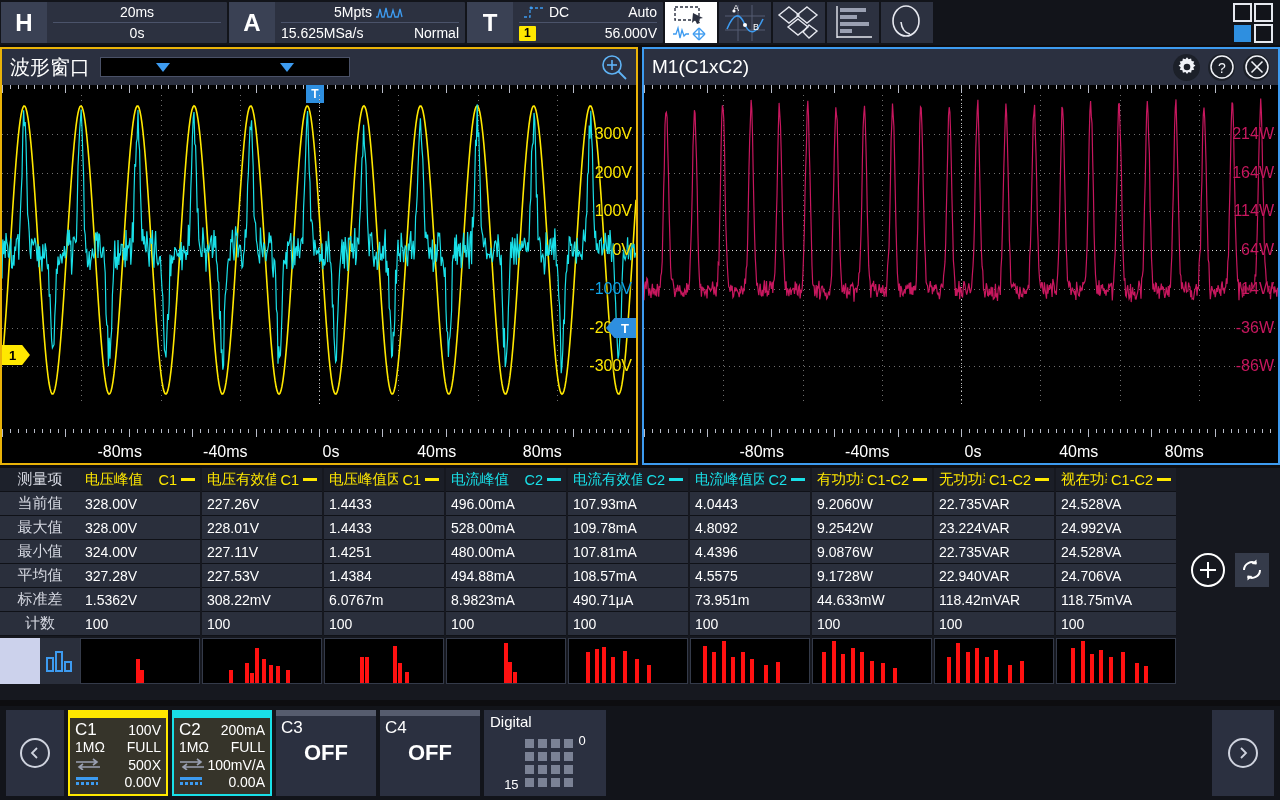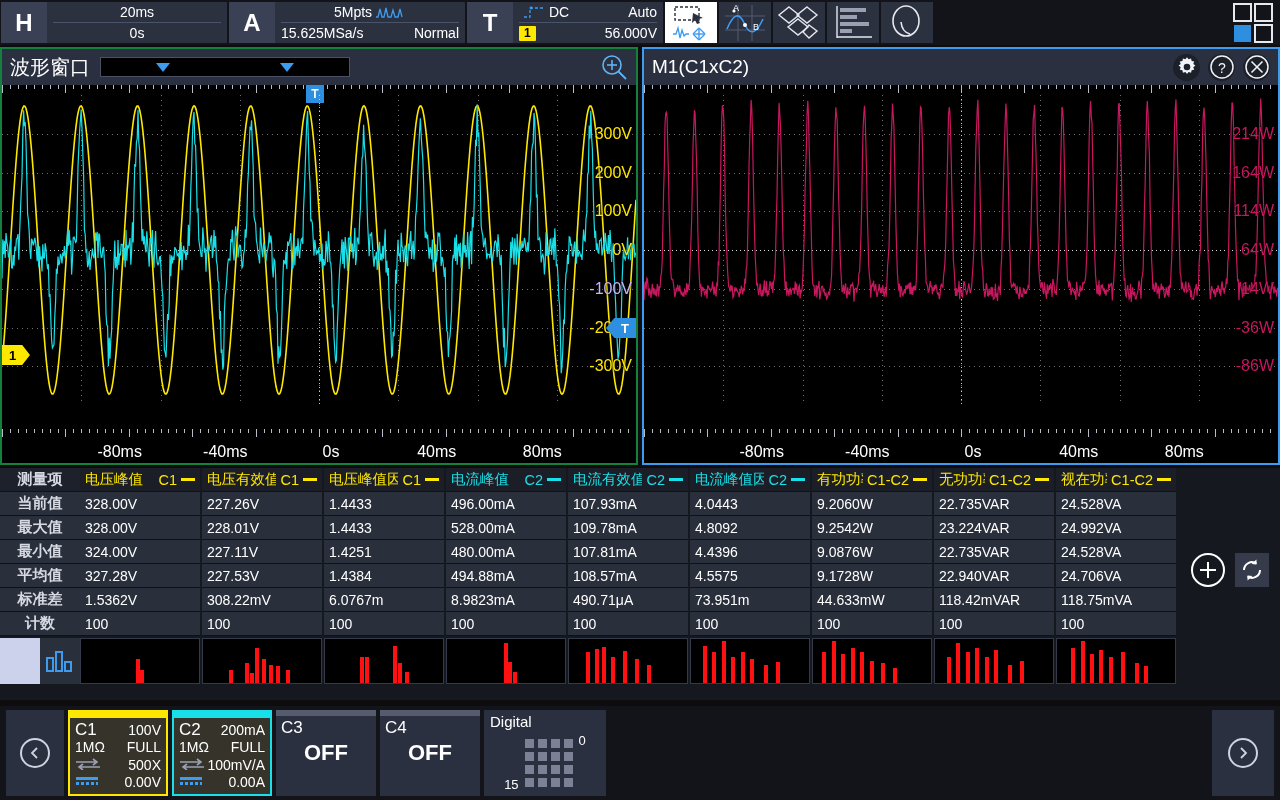--- a/index.html
+++ b/index.html
@@ -56,21 +56,21 @@
     width: 52px; margin: 2px 1px; background: #2c3140;
     display: flex; align-items: center; justify-content: center;
   }
   .tb-btn.active { background: #ffffff; }
   .tb-spacer { flex: 1; background: #12141a; }
   .grid-btn { width: 54px; display: flex; align-items: center; justify-content: center; }
 
   
   .panels { position: absolute; top: 47px; left: 0; width: 1280px; height: 418px; display: flex; }
   .panel { position: relative; height: 418px; }
-  .panel-left { width: 638px; border: 2px solid #15803d; background: #000; }
+  .panel-left { width: 638px; border: 2px solid #eab308; background: #000; }
   .panel-right { width: 638px; margin-left: 4px; border: 2px solid #3d9bf0; background: #000; }
 
   .panel-head {
     height: 36px; background: #2b3040; display: flex; align-items: center;
     padding: 0 8px; gap: 10px;
   }
   .panel-right .panel-head { background: #2b3040; }
   .panel-title { font-size: 19px; color: #ffffff; white-space: nowrap; }
   .panel-title-cn { font-size: 20px; }
   .sel-box {
@@ -134,21 +134,21 @@
     clip-path: polygon(0% 0%, 72% 0%, 100% 50%, 72% 100%, 0% 100%);
   }
 
   
   .meas {
     position: absolute; top: 468px; left: 0; width: 1280px; height: 232px;
     background: #16181f; display: flex;
   }
   .meas-scroll { display: flex; width: 1180px; overflow: hidden; }
   .mcol { width: 100px; flex: none; display: flex; flex-direction: column; }
-  .mcol.labelcol { width: 80px; font-weight: bold; }
+  .mcol.labelcol { width: 80px; }
   .mcol.datacol { width: 122px; }
   .mcell {
     height: 24px; display: flex; align-items: center; font-size: 14px;
     padding: 0 5px; color: #ffffff; white-space: nowrap; overflow: hidden;
     border-bottom: 1px solid #0f1117;
   }
   .labelcol .mcell { justify-content: center; background: #2a2f3c; color: #d6d9e2; font-size: 15px; }
   .labelcol .mcell.hdr { background: #1d212b; }
   .datacol .mcell { background: #2a2f3c; margin-right: 2px; }
   .datacol .mcell.hdr {
@@ -484,21 +484,21 @@
         <svg class="gridarea" style="top:10px;height:310px;" viewBox="0 0 634 310" preserveAspectRatio="none">
           <polyline id="trace-c1" fill="none" stroke="#ffe800" stroke-width="1.6" points="0,267.9 1,257.3 2,245.4 3,232.4 4,218.5 5,203.8 6,188.4 7,172.7 8,156.7 9,140.8 10,125.0 11,109.5 12,94.7 13,80.5 14,67.3 15,55.2 16,44.3 17,34.7 18,26.7 19,20.2 20,15.4 21,12.3 22,10.9 23,11.3 24,13.5 25,17.5 26,23.1 27,30.3 28,39.1 29,49.3 30,60.9 31,73.5 32,87.2 33,101.7 34,116.9 35,132.5 36,148.4 37,164.4 38,180.3 39,195.8 40,210.9 41,225.3 42,238.8 43,251.3 44,262.6 45,272.5 46,281.0 47,288.0 48,293.4 49,297.0 50,298.9 51,299.0 52,297.3 53,293.9 54,288.8 55,282.0 56,273.7 57,263.9 58,252.8 59,240.4 60,227.1 61,212.8 62,197.8 63,182.3 64,166.4 65,150.4 66,134.5 67,118.8 68,103.6 69,89.0 70,75.2 71,62.4 72,50.7 73,40.4 74,31.4 75,23.9 76,18.1 77,13.9 78,11.5 79,10.9 80,12.0 81,14.9 82,19.5 83,25.8 84,33.6 85,43.0 86,53.7 87,65.7 88,78.8 89,92.8 90,107.6 91,123.0 92,138.7 93,154.7 94,170.7 95,186.4 96,201.8 97,216.6 98,230.7 99,243.8 100,255.8 101,266.6 102,276.1 103,284.0 104,290.3 105,295.0 106,297.9 107,299.1 108,298.5 109,296.2 110,292.1 111,286.3 112,278.9 113,270.0 114,259.7 115,248.1 116,235.3 117,221.5 118,207.0 119,191.8 120,176.1 121,160.2 122,144.2 123,128.3 124,112.8 125,97.8 126,83.5 127,70.1 128,57.7 129,46.5 130,36.7 131,28.3 132,21.4 133,16.3 134,12.8 135,11.0 136,11.1 137,12.9 138,16.5 139,21.7 140,28.7 141,37.1 142,47.0 143,58.3 144,70.7 145,84.2 146,98.5 147,113.6 148,129.1 149,145.0 150,161.0 151,176.9 152,192.5 153,207.7 154,222.3 155,236.0 156,248.7 157,260.2 158,270.5 159,279.3 160,286.7 161,292.4 162,296.4 163,298.6 164,299.1 165,297.8 166,294.8 167,290.0 168,283.6 169,275.6 170,266.1 171,255.3 172,243.2 173,230.0 174,215.9 175,201.1 176,185.6 177,169.9 178,153.9 179,137.9 180,122.2 181,106.8 182,92.1 183,78.1 184,65.1 185,53.1 186,42.5 187,33.2 188,25.4 189,19.2 190,14.7 191,11.9 192,10.9 193,11.6 194,14.1 195,18.3 196,24.3 197,31.8 198,40.9 199,51.3 200,63.0 201,75.9 202,89.7 203,104.4 204,119.6 205,135.3 206,151.3 207,167.3 208,183.1 209,198.6 210,213.5 211,227.8 212,241.1 213,253.4 214,264.4 215,274.2 216,282.4 217,289.1 218,294.1 219,297.4 220,299.0 221,298.8 222,296.8 223,293.1 224,287.7 225,280.6 226,272.0 227,262.0 228,250.7 229,238.1 230,224.6 231,210.1 232,195.1 233,179.5 234,163.6 235,147.6 236,131.7 237,116.1 238,100.9 239,86.5 240,72.8 241,60.2 242,48.8 243,38.6 244,29.9 245,22.8 246,17.2 247,13.4 248,11.3 249,10.9 250,12.4 251,15.6 252,20.5 253,27.0 254,35.2 255,44.8 256,55.8 257,68.0 258,81.2 259,95.4 260,110.3 261,125.8 262,141.6 263,157.6 264,173.5 265,189.2 266,204.5 267,219.2 268,233.1 269,246.1 270,257.9 271,268.4 272,277.6 273,285.2 274,291.3 275,295.6 276,298.3 277,299.1 278,298.2 279,295.6 280,291.2 281,285.1 282,277.4 283,268.3 284,257.7 285,245.9 286,232.9 287,219.0 288,204.3 289,189.0 290,173.3 291,157.3 292,141.3 293,125.5 294,110.1 295,95.2 296,81.0 297,67.8 298,55.6 299,44.6 300,35.0 301,26.9 302,20.4 303,15.5 304,12.3 305,10.9 306,11.3 307,13.4 308,17.3 309,22.9 310,30.1 311,38.8 312,49.0 313,60.4 314,73.1 315,86.7 316,101.2 317,116.3 318,131.9 319,147.8 320,163.8 321,179.7 322,195.3 323,210.4 324,224.8 325,238.3 326,250.8 327,262.2 328,272.2 329,280.8 330,287.8 331,293.2 332,296.9 333,298.8 334,299.0 335,297.4 336,294.1 337,289.0 338,282.3 339,274.0 340,264.3 341,253.2 342,240.9 343,227.5 344,213.3 345,198.3 346,182.8 347,167.0 348,151.0 349,135.1 350,119.4 351,104.1 352,89.5 353,75.7 354,62.8 355,51.1 356,40.7 357,31.7 358,24.2 359,18.3 360,14.1 361,11.6 362,10.9 363,11.9 364,14.7 365,19.3 366,25.5 367,33.3 368,42.6 369,53.3 370,65.3 371,78.3 372,92.3 373,107.1 374,122.4 375,138.2 376,154.1 377,170.1 378,185.9 379,201.3 380,216.1 381,230.2 382,243.4 383,255.4 384,266.3 385,275.7 386,283.7 387,290.1 388,294.8 389,297.9 390,299.1 391,298.6 392,296.3 393,292.3 394,286.6 395,279.2 396,270.4 397,260.1 398,248.5 399,235.8 400,222.0 401,207.5 402,192.3 403,176.7 404,160.7 405,144.7 406,128.9 407,113.3 408,98.3 409,84.0 410,70.5 411,58.1 412,46.9 413,37.0 414,28.5 415,21.7 416,16.4 417,12.9 418,11.1 419,11.1 420,12.8 421,16.3 422,21.5 423,28.4 424,36.8 425,46.7 426,57.9 427,70.3 428,83.7 429,98.0 430,113.0 431,128.6 432,144.4 433,160.4 434,176.3 435,192.0 436,207.2 437,221.8 438,235.5 439,248.2 440,259.9 441,270.2 442,279.1 443,286.4 444,292.2 445,296.2 446,298.6 447,299.1 448,297.9 449,294.9 450,290.2 451,283.9 452,275.9 453,266.5 454,255.7 455,243.6 456,230.5 457,216.4 458,201.6 459,186.2 460,170.4 461,154.4 462,138.5 463,122.7 464,107.4 465,92.6 466,78.6 467,65.5 468,53.5 469,42.8 470,33.5 471,25.6 472,19.4 473,14.8 474,12.0 475,10.9 476,11.5 477,14.0 478,18.2 479,24.0 480,31.5 481,40.5 482,50.9 483,62.6 484,75.4 485,89.2 486,103.8 487,119.1 488,134.8 489,150.7 490,166.7 491,182.5 492,198.0 493,213.0 494,227.3 495,240.6 496,253.0 497,264.1 498,273.8 499,282.1 500,288.9 501,294.0 502,297.4 503,299.0 504,298.9 505,296.9 506,293.3 507,287.9 508,280.9 509,272.4 510,262.4 511,251.1 512,238.6 513,225.1 514,210.7 515,195.6 516,180.0 517,164.2 518,148.2 519,132.3 520,116.6 521,101.5 522,87.0 523,73.3 524,60.7 525,49.2 526,39.0 527,30.2 528,23.0 529,17.4 530,13.5 531,11.3 532,10.9 533,12.3 534,15.4 535,20.3 536,26.8 537,34.9 538,44.4 539,55.4 540,67.5 541,80.7 542,94.9 543,109.8 544,125.2 545,141.0 546,157.0 547,172.9 548,188.7 549,204.0 550,218.7 551,232.6 552,245.6 553,257.5 554,268.1 555,277.3 556,285.0 557,291.1 558,295.5 559,298.2 560,299.1 561,298.3 562,295.7 563,291.4 564,285.4 565,277.8 566,268.6 567,258.1 568,246.3 569,233.4 570,219.5 571,204.8 572,189.5 573,173.8 574,157.9 575,141.9 576,126.1 577,110.6 578,95.7 579,81.5 580,68.2 581,56.0 582,45.0 583,35.4 584,27.2 585,20.6 586,15.7 587,12.4 588,10.9 589,11.2 590,13.3 591,17.1 592,22.6 593,29.8 594,38.5 595,48.6 596,60.0 597,72.6 598,86.2 599,100.6 600,115.8 601,131.4 602,147.3 603,163.3 604,179.2 605,194.7 606,209.8 607,224.3 608,237.9 609,250.4 610,261.8 611,271.9 612,280.5 613,287.6 614,293.0 615,296.8 616,298.8 617,299.0 618,297.5 619,294.2 620,289.2 621,282.6 622,274.3 623,264.6 624,253.6 625,241.4 626,228.0 627,213.8 628,198.9 629,183.4 630,167.6 631,151.6 632,135.6 633,119.9 634,104.7 "></polyline>
           <polyline id="trace-c2" fill="none" stroke="#19e0e8" stroke-width="1.2" points="0.0,183.4 0.8,144.4 1.6,159.2 2.4,145.7 3.2,163.0 4.0,138.1 4.8,146.9 5.6,150.8 6.4,161.7 7.2,162.6 8.0,151.4 8.8,143.3 9.6,172.8 10.4,173.0 11.2,160.1 12.0,170.6 12.8,151.6 13.6,156.0 14.4,144.1 15.2,143.4 16.0,139.0 16.8,164.7 17.6,138.6 18.4,117.2 19.2,97.4 20.0,81.6 20.8,40.0 21.6,15.3 22.4,31.2 23.2,26.9 24.0,47.0 24.8,81.4 25.6,119.1 26.4,125.0 27.2,137.1 28.0,156.1 28.8,164.0 29.6,143.7 30.4,146.1 31.2,150.4 32.0,147.5 32.8,142.9 33.6,147.1 34.4,154.2 35.2,166.2 36.0,148.9 36.8,172.3 37.6,151.2 38.4,163.7 39.2,162.5 40.0,176.5 40.8,149.3 41.6,162.8 42.4,163.0 43.2,148.3 44.0,154.0 44.8,167.2 45.6,174.3 46.4,169.2 47.2,201.8 48.0,198.9 48.8,223.2 49.6,244.9 50.4,252.9 51.2,251.2 52.0,249.7 52.8,221.1 53.6,206.8 54.4,173.7 55.2,178.9 56.0,161.6 56.8,170.1 57.6,167.9 58.4,159.0 59.2,161.3 60.0,168.4 60.8,157.6 61.6,161.2 62.4,151.0 63.2,163.1 64.0,159.7 64.8,149.9 65.6,134.7 66.4,150.8 67.2,134.7 68.0,149.6 68.8,145.4 69.6,179.6 70.4,166.0 71.2,142.8 72.0,142.1 72.8,144.5 73.6,147.4 74.4,146.4 75.2,112.8 76.0,71.2 76.8,54.0 77.6,36.4 78.4,25.1 79.2,14.4 80.0,34.1 80.8,58.3 81.6,79.3 82.4,134.4 83.2,139.5 84.0,156.6 84.8,155.3 85.6,172.2 86.4,169.1 87.2,156.2 88.0,175.0 88.8,165.8 89.6,161.4 90.4,153.5 91.2,160.6 92.0,163.2 92.8,156.1 93.6,137.6 94.4,145.7 95.2,136.7 96.0,163.1 96.8,138.4 97.6,140.1 98.4,155.8 99.2,162.4 100.0,162.1 100.8,153.5 101.6,151.7 102.4,167.0 103.2,177.7 104.0,219.1 104.8,229.9 105.6,230.9 106.4,271.2 107.2,242.8 108.0,263.8 108.8,245.2 109.6,235.8 110.4,200.2 111.2,186.0 112.0,166.2 112.8,145.4 113.6,173.3 114.4,161.9 115.2,174.7 116.0,145.1 116.8,170.0 117.6,158.4 118.4,160.5 119.2,149.4 120.0,149.4 120.8,149.9 121.6,165.1 122.4,152.7 123.2,172.2 124.0,135.0 124.8,165.8 125.6,150.3 126.4,153.4 127.2,148.6 128.0,143.1 128.8,169.8 129.6,156.6 130.4,127.3 131.2,147.5 132.0,99.8 132.8,69.1 133.6,71.7 134.4,47.4 135.2,44.0 136.0,15.1 136.8,47.1 137.6,55.3 138.4,94.6 139.2,117.4 140.0,146.2 140.8,134.0 141.6,149.5 142.4,141.2 143.2,152.5 144.0,157.3 144.8,136.3 145.6,148.2 146.4,159.5 147.2,171.8 148.0,143.1 148.8,144.8 149.6,149.0 150.4,135.1 151.2,164.5 152.0,172.7 152.8,149.9 153.6,136.0 154.4,158.4 155.2,167.5 156.0,169.8 156.8,168.4 157.6,162.0 158.4,161.7 159.2,178.8 160.0,193.7 160.8,201.1 161.6,230.3 162.4,255.0 163.2,257.7 164.0,262.4 164.8,241.6 165.6,219.1 166.4,225.0 167.2,208.6 168.0,159.5 168.8,181.2 169.6,160.4 170.4,168.4 171.2,162.9 172.0,164.9 172.8,152.1 173.6,154.1 174.4,155.1 175.2,160.4 176.0,159.2 176.8,162.1 177.6,153.6 178.4,165.1 179.2,147.1 180.0,175.2 180.8,158.3 181.6,150.9 182.4,157.3 183.2,156.3 184.0,164.9 184.8,156.6 185.6,159.9 186.4,129.7 187.2,151.0 188.0,126.2 188.8,94.3 189.6,72.8 190.4,42.6 191.2,23.6 192.0,17.1 192.8,48.9 193.6,50.6 194.4,79.9 195.2,117.5 196.0,113.2 196.8,144.4 197.6,150.6 198.4,155.4 199.2,161.4 200.0,161.4 200.8,132.4 201.6,142.5 202.4,157.7 203.2,153.3 204.0,176.8 204.8,157.8 205.6,149.6 206.4,156.6 207.2,154.8 208.0,149.4 208.8,143.2 209.6,140.3 210.4,162.9 211.2,156.0 212.0,135.0 212.8,152.7 213.6,141.1 214.4,165.7 215.2,169.8 216.0,185.7 216.8,187.7 217.6,224.5 218.4,216.0 219.2,258.0 220.0,254.3 220.8,274.7 221.6,270.3 222.4,216.7 223.2,200.3 224.0,194.6 224.8,183.4 225.6,170.2 226.4,164.1 227.2,164.1 228.0,165.7 228.8,144.0 229.6,147.3 230.4,134.9 231.2,153.8 232.0,165.4 232.8,150.0 233.6,131.4 234.4,139.4 235.2,137.8 236.0,162.5 236.8,154.7 237.6,150.2 238.4,150.4 239.2,160.0 240.0,172.6 240.8,171.2 241.6,159.3 242.4,155.2 243.2,134.4 244.0,142.8 244.8,127.1 245.6,90.2 246.4,77.7 247.2,52.6 248.0,32.8 248.8,33.9 249.6,25.2 250.4,52.2 251.2,71.7 252.0,121.0 252.8,125.6 253.6,128.2 254.4,145.3 255.2,150.0 256.0,158.6 256.8,162.1 257.6,168.4 258.4,132.5 259.2,147.1 260.0,155.9 260.8,162.3 261.6,148.4 262.4,149.6 263.2,157.2 264.0,166.1 264.8,158.3 265.6,155.2 266.4,150.4 267.2,137.4 268.0,148.1 268.8,140.6 269.6,147.2 270.4,172.9 271.2,182.5 272.0,164.2 272.8,165.8 273.6,179.9 274.4,214.4 275.2,218.2 276.0,268.8 276.8,251.4 277.6,261.9 278.4,260.3 279.2,242.3 280.0,218.5 280.8,186.6 281.6,164.9 282.4,166.7 283.2,169.4 284.0,156.7 284.8,174.0 285.6,146.4 286.4,150.9 287.2,147.8 288.0,143.8 288.8,138.1 289.6,163.9 290.4,174.1 291.2,171.6 292.0,141.2 292.8,170.3 293.6,153.7 294.4,151.3 295.2,161.0 296.0,143.4 296.8,155.2 297.6,163.2 298.4,151.7 299.2,144.5 300.0,143.4 300.8,149.0 301.6,112.1 302.4,94.7 303.2,73.4 304.0,47.4 304.8,25.3 305.6,16.0 306.4,45.6 307.2,75.8 308.0,87.2 308.8,125.7 309.6,125.2 310.4,128.7 311.2,143.9 312.0,160.6 312.8,144.7 313.6,152.2 314.4,159.7 315.2,155.4 316.0,158.3 316.8,152.7 317.6,167.1 318.4,159.1 319.2,166.4 320.0,148.4 320.8,174.3 321.6,164.1 322.4,170.5 323.2,168.1 324.0,145.9 324.8,152.7 325.6,167.1 326.4,136.2 327.2,149.8 328.0,166.5 328.8,168.3 329.6,179.2 330.4,211.5 331.2,210.6 332.0,241.7 332.8,255.4 333.6,267.0 334.4,265.3 335.2,233.5 336.0,215.5 336.8,192.2 337.6,176.0 338.4,166.0 339.2,156.5 340.0,144.4 340.8,169.1 341.6,146.7 342.4,173.5 343.2,142.0 344.0,151.8 344.8,161.2 345.6,176.0 346.4,143.3 347.2,143.1 348.0,144.4 348.8,141.1 349.6,156.9 350.4,148.5 351.2,163.5 352.0,151.7 352.8,133.1 353.6,170.1 354.4,163.0 355.2,143.1 356.0,143.9 356.8,149.5 357.6,125.6 358.4,113.2 359.2,87.0 360.0,63.2 360.8,61.0 361.6,29.7 362.4,50.8 363.2,58.9 364.0,70.4 364.8,102.4 365.6,127.7 366.4,144.3 367.2,161.2 368.0,139.6 368.8,140.2 369.6,137.4 370.4,150.2 371.2,162.1 372.0,171.7 372.8,162.2 373.6,163.3 374.4,156.9 375.2,175.0 376.0,168.4 376.8,154.0 377.6,146.9 378.4,165.1 379.2,158.6 380.0,165.6 380.8,150.9 381.6,163.8 382.4,148.3 383.2,134.2 384.0,177.6 384.8,165.8 385.6,180.6 386.4,173.0 387.2,213.0 388.0,215.7 388.8,231.0 389.6,261.8 390.4,260.6 391.2,236.8 392.0,241.3 392.8,224.7 393.6,174.8 394.4,188.8 395.2,162.1 396.0,144.9 396.8,161.0 397.6,158.2 398.4,167.0 399.2,137.8 400.0,151.4 400.8,152.6 401.6,167.2 402.4,155.7 403.2,150.9 404.0,151.7 404.8,164.9 405.6,171.3 406.4,148.5 407.2,155.7 408.0,143.3 408.8,136.1 409.6,164.0 410.4,153.0 411.2,145.9 412.0,164.5 412.8,153.4 413.6,121.7 414.4,114.8 415.2,100.1 416.0,73.4 416.8,52.5 417.6,35.3 418.4,23.3 419.2,41.4 420.0,54.1 420.8,63.9 421.6,87.4 422.4,120.3 423.2,143.0 424.0,136.7 424.8,143.8 425.6,139.6 426.4,153.7 427.2,163.7 428.0,152.2 428.8,155.0 429.6,164.5 430.4,144.4 431.2,177.0 432.0,170.4 432.8,163.5 433.6,149.4 434.4,166.8 435.2,159.1 436.0,137.3 436.8,141.3 437.6,137.8 438.4,152.5 439.2,171.0 440.0,161.9 440.8,165.0 441.6,173.1 442.4,181.9 443.2,172.3 444.0,215.6 444.8,235.7 445.6,237.5 446.4,262.0 447.2,245.9 448.0,241.2 448.8,230.0 449.6,215.5 450.4,167.2 451.2,159.9 452.0,163.3 452.8,142.6 453.6,166.0 454.4,139.6 455.2,169.7 456.0,152.5 456.8,148.8 457.6,161.4 458.4,147.8 459.2,173.2 460.0,165.4 460.8,151.9 461.6,137.7 462.4,157.7 463.2,150.1 464.0,161.7 464.8,161.8 465.6,136.9 466.4,156.2 467.2,174.0 468.0,142.4 468.8,136.0 469.6,169.3 470.4,121.9 471.2,132.4 472.0,116.1 472.8,81.8 473.6,44.7 474.4,51.1 475.2,9.3 476.0,42.0 476.8,37.2 477.6,69.0 478.4,97.1 479.2,131.3 480.0,136.8 480.8,140.7 481.6,152.3 482.4,148.6 483.2,142.9 484.0,153.2 484.8,164.2 485.6,159.0 486.4,159.5 487.2,159.6 488.0,163.3 488.8,152.9 489.6,160.5 490.4,167.3 491.2,160.5 492.0,153.8 492.8,146.6 493.6,146.0 494.4,148.9 495.2,162.0 496.0,139.2 496.8,149.1 497.6,162.6 498.4,170.2 499.2,159.7 500.0,195.8 500.8,220.6 501.6,252.6 502.4,233.0 503.2,272.1 504.0,266.6 504.8,256.2 505.6,243.7 506.4,213.3 507.2,194.6 508.0,169.5 508.8,146.8 509.6,163.1 510.4,142.2 511.2,152.0 512.0,169.6 512.8,143.2 513.6,153.6 514.4,169.7 515.2,138.7 516.0,156.3 516.8,163.0 517.6,149.0 518.4,155.9 519.2,153.5 520.0,145.8 520.8,153.2 521.6,150.2 522.4,142.8 523.2,147.0 524.0,155.7 524.8,156.5 525.6,147.3 526.4,156.4 527.2,140.6 528.0,111.4 528.8,103.2 529.6,56.8 530.4,50.2 531.2,47.8 532.0,17.9 532.8,25.6 533.6,56.8 534.4,102.5 535.2,99.2 536.0,144.6 536.8,144.6 537.6,143.0 538.4,148.5 539.2,167.5 540.0,161.3 540.8,159.4 541.6,163.0 542.4,179.5 543.2,168.6 544.0,137.3 544.8,160.9 545.6,149.9 546.4,160.1 547.2,159.2 548.0,145.0 548.8,144.1 549.6,160.0 550.4,151.6 551.2,142.6 552.0,164.9 552.8,133.4 553.6,150.8 554.4,171.2 555.2,169.1 556.0,181.8 556.8,202.5 557.6,210.4 558.4,237.4 559.2,278.2 560.0,271.0 560.8,255.3 561.6,226.0 562.4,227.5 563.2,193.4 564.0,178.6 564.8,175.6 565.6,159.7 566.4,169.0 567.2,141.8 568.0,142.3 568.8,150.9 569.6,148.8 570.4,160.7 571.2,160.9 572.0,151.2 572.8,146.5 573.6,161.8 574.4,168.6 575.2,142.9 576.0,161.8 576.8,157.6 577.6,156.8 578.4,160.9 579.2,160.2 580.0,165.0 580.8,149.4 581.6,134.5 582.4,145.2 583.2,146.0 584.0,123.7 584.8,118.3 585.6,79.8 586.4,77.1 587.2,30.4 588.0,43.8 588.8,15.7 589.6,41.6 590.4,54.7 591.2,95.2 592.0,123.9 592.8,143.1 593.6,135.7 594.4,155.1 595.2,148.3 596.0,157.2 596.8,158.1 597.6,145.5 598.4,145.3 599.2,143.9 600.0,160.4 600.8,157.2 601.6,148.7 602.4,154.3 603.2,137.9 604.0,146.2 604.8,154.6 605.6,158.9 606.4,140.1 607.2,159.1 608.0,135.1 608.8,146.8 609.6,166.9 610.4,155.5 611.2,148.3 612.0,172.2 612.8,193.2 613.6,207.7 614.4,232.5 615.2,246.3 616.0,264.1 616.8,259.9 617.6,247.1 618.4,233.8 619.2,226.0 620.0,188.1 620.8,169.1 621.6,151.6 622.4,162.5 623.2,164.7 624.0,161.1 624.8,158.1 625.6,142.3 626.4,164.3 627.2,150.4 628.0,154.9 628.8,165.1 629.6,148.0 630.4,151.7 631.2,152.2 632.0,148.8 632.8,162.6 633.6,157.8 "></polyline>
         </svg>
 
         <div id="lylabels">
             <div class="ylab" style="top:48.8px;color:#ffe800">300V</div>
             <div class="ylab" style="top:87.5px;color:#ffe800">200V</div>
             <div class="ylab" style="top:126.3px;color:#ffe800">100V</div>
             <div class="ylab" style="top:165.0px;color:#ffe800">0V</div>
-            <div class="ylab" style="top:203.8px;color:#c4b5fd">-100V</div>
+            <div class="ylab" style="top:203.8px;color:#0ea5e9">-100V</div>
             <div class="ylab" style="top:242.5px;color:#ffe800">-200V</div>
             <div class="ylab" style="top:281.3px;color:#ffe800">-300V</div>
           </div>
         <div class="ch-tag-left" style="top:260px;">1</div>
         <div class="trig-tag-right" style="top:233px;">T</div>
 
         <div class="ruler-bot">
             <div class="tickrow" id="lb">
               <i class="maj" style="left:0.0px"></i>
               <i class="" style="left:7.9px"></i>

